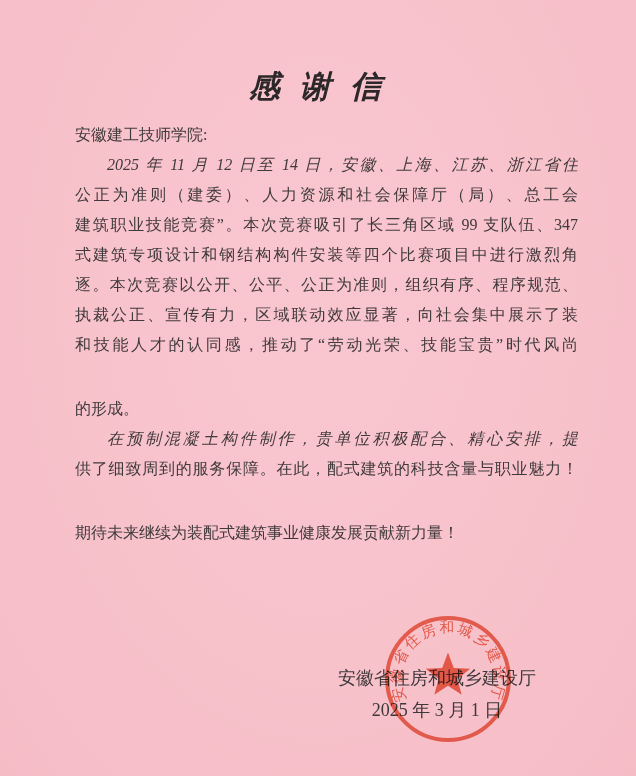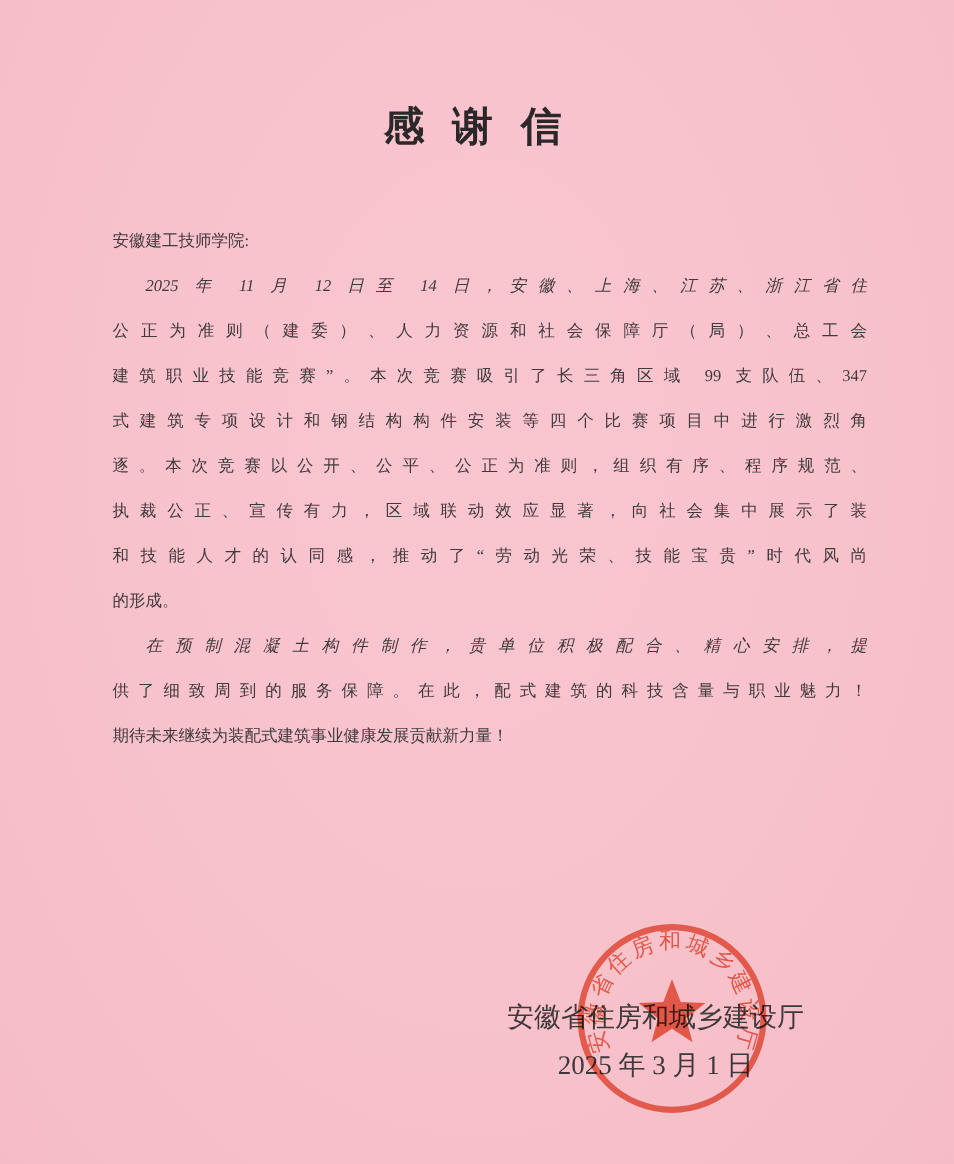--- a/index.html
+++ b/index.html
@@ -14,47 +14,49 @@
     height: 776px;
     background: radial-gradient(ellipse at 50% 38%, #f9c6cf 0%, #f8c2cb 55%, #f5bcc6 100%);
     overflow: hidden;
   }
   .title {
     position: absolute;
     top: 66px;
     left: 0;
     width: 100%;
     text-align: center;
-    font-size: 27px;
+    font-size: 31px;
     font-weight: bold;
     color: #2c2729;
     letter-spacing: 6px;
     white-space: pre;
+    font-style: italic;
   }
   .content {
     position: absolute;
-    top: 146px;
+    top: 120px;
     left: 75px;
     width: 503px;
-    font-size: 11px;
+    font-size: 16px;
     line-height: 30px;
     color: #403a3c;
   }
   .salutation { text-align: left; }
   .line {
     text-align: justify;
     text-align-last: justify;
     text-justify: inter-character;
     height: 30px;
     overflow: hidden;
   }
   .line.indent { text-indent: 2em; font-style: italic; }
   .line.short {
     text-align: center;
     text-align-last: left;
+    margin-top: 34px;
   }
   .signature-block {
     position: absolute;
     top: 662px;
     right: 97px;
     width: 204px;
     font-size: 18px;
     line-height: 32px;
     color: #3e383a;
     text-align: center;

